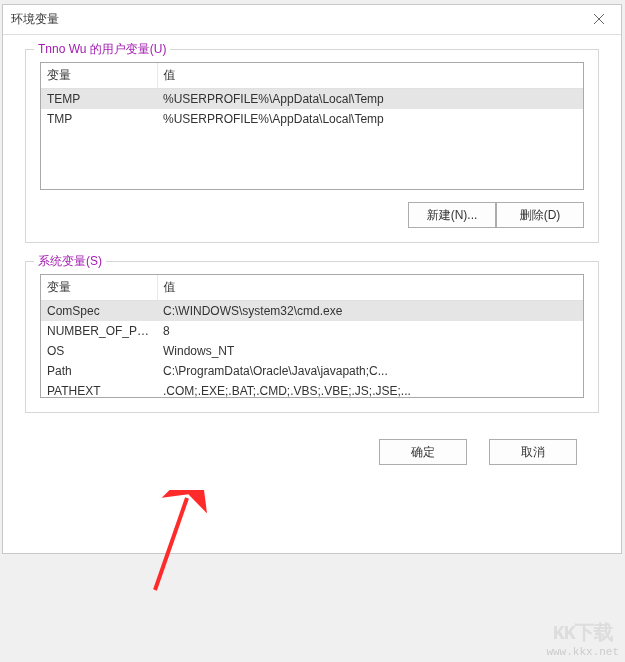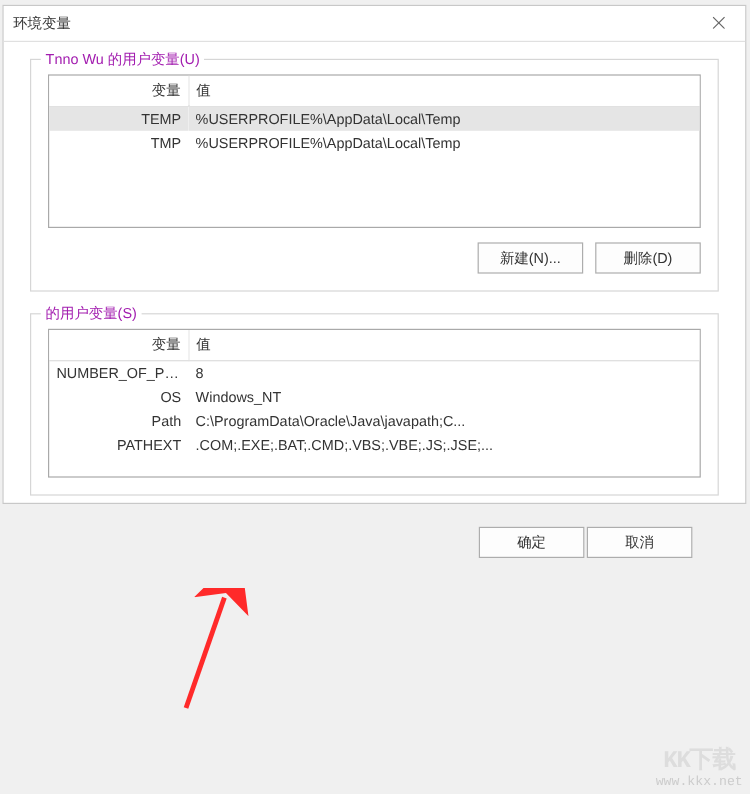--- a/index.html
+++ b/index.html
@@ -10,21 +10,21 @@
       width: 625px;
       height: 662px;
       overflow: hidden;
       position: relative;
     }
     .dialog {
       position: absolute;
       left: 2px;
       top: 4px;
       width: 620px;
-      height: 416px;
+      height: 550px;
       background: #fff;
       border: 1px solid #c8c8c8;
     }
     .titlebar {
       height: 30px;
       display: flex;
       align-items: center;
       padding: 0 8px;
       border-bottom: 1px solid #e0e0e0;
     }
@@ -93,41 +93,41 @@
       padding: 3px 6px;
       font-size: 12px;
       color: #333;
       white-space: nowrap;
       overflow: hidden;
       text-overflow: ellipsis;
     }
     tr.selected td {
       background: #e5e5e5;
     }
-    .col-var { width: 116px; text-align: right; }
+    .col-var { width: 116px; }
     .btnrow {
       display: flex;
       justify-content: flex-end;
-      gap: 10px;
+      gap: 0;
       margin-top: 12px;
     }
     .btn {
       min-width: 88px;
       height: 26px;
       border: 1px solid #adadad;
       background: #fdfdfd;
       font-size: 12px;
       color: #333;
       cursor: pointer;
       font-family: inherit;
     }
     .footer {
       display: flex;
       justify-content: flex-end;
-      gap: 2px;
+      gap: 22px;
       padding: 8px 22px 0 22px;
     }
     .arrow {
       position: absolute;
       left: 135px;
       top: 490px;
       pointer-events: none;
     }
     .watermark {
       position: absolute;
@@ -190,30 +190,34 @@
             </tbody>
         </table>
       </div>
       <div class="btnrow">
         <button class="btn">新建(N)...</button>
         <button class="btn">删除(D)</button>
       </div>
     </div>
 
     <div class="group">
-      <span class="group-title">的用户变量(S)</span>
+      <span class="group-title">系统变量(S)</span>
       <div class="table-wrap sys">
         <table>
           <thead>
             <tr>
               <th class="col-var">变量</th>
               <th>值</th>
             </tr>
           </thead>
           <tbody id="sys-rows">
+              <tr class="selected">
+                <td class="col-var">ComSpec</td>
+                <td>C:\WINDOWS\system32\cmd.exe</td>
+              </tr>
               <tr>
                 <td class="col-var">NUMBER_OF_PR...</td>
                 <td>8</td>
               </tr>
               <tr>
                 <td class="col-var">OS</td>
                 <td>Windows_NT</td>
               </tr>
               <tr>
                 <td class="col-var">Path</td>

